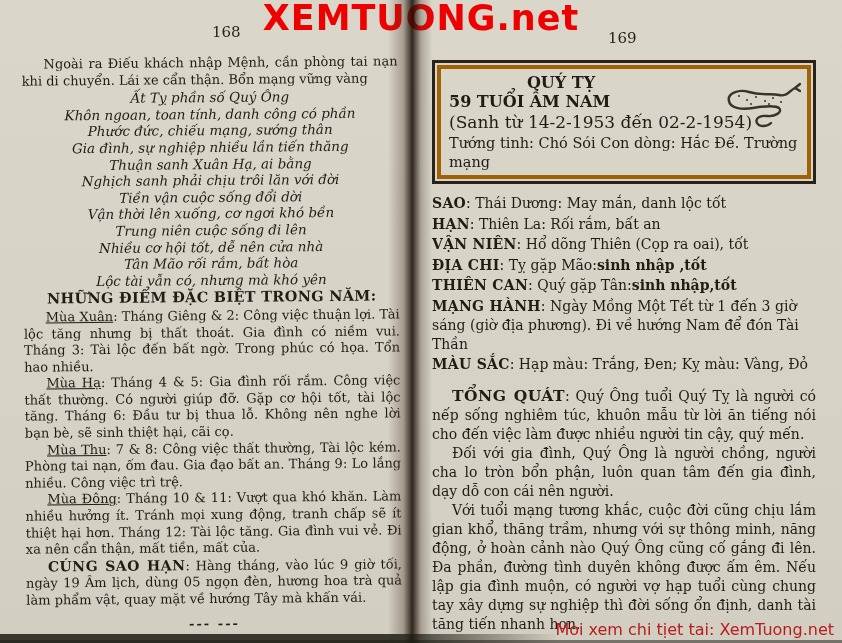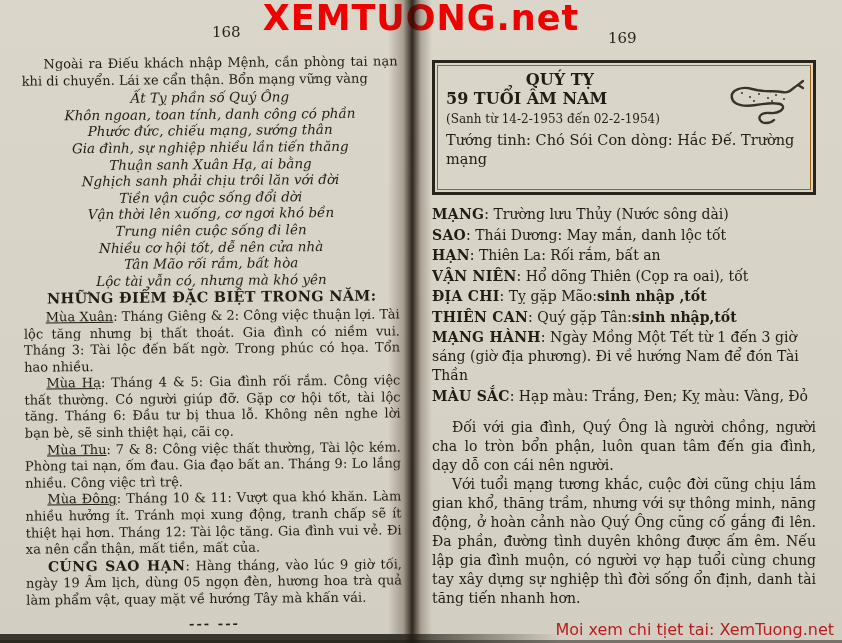--- a/index.html
+++ b/index.html
@@ -37,24 +37,24 @@
   .sec-title{font-weight:bold;font-size:14.5px;text-align:center;margin:1px 0 2px 0;letter-spacing:0.3px;}
   .season{margin-top:4px;}
   .season .lead{text-decoration:underline;}
   .cung{margin-top:6px;}
   .cung .lead{font-weight:bold;font-size:14px;letter-spacing:0.5px;}
   .divider{text-align:center;margin-top:8px;letter-spacing:2px;font-weight:bold;}
 
   
   .page-right{position:absolute;left:432px;top:60px;width:384px;font-size:14px;line-height:19px;}
   .hbox{border:3px solid #2a231b;padding:2px;margin-bottom:10px;}
-  .hbox-inner{border:1px solid #a16207;padding:4px 8px 20px 8px;position:relative;min-height:78px;}
+  .hbox-inner{border:4px solid #a16207;padding:4px 8px 3px 8px;position:relative;min-height:78px;}
   .hbox .t1{font-weight:bold;font-size:16px;text-align:center;width:64%;margin:0;}
   .hbox .t2{font-weight:bold;font-size:16px;text-align:left;width:64%;margin:0;}
-  .hbox .t3{font-size:12px;margin:2px 0 0 0;}
+  .hbox .t3{font-size:17px;margin:2px 0 0 0;}
   .hbox .t4{font-size:14.5px;margin:2px 0 0 0;}
   .snake{position:absolute;right:6px;top:12px;}
   .attrs{margin:0 0 2px 0;}
   .attr{margin:0 0 1.5px 0;text-align:left;}
   .attr .lbl{font-weight:bold;letter-spacing:0.3px;}
   .attr .vb{font-weight:bold;}
   .tq{margin-top:12px;}
   .tq p{margin:0;text-align:justify;text-indent:20px;}
   .tq .lbl{font-weight:bold;font-size:15.5px;letter-spacing:0.5px;}
 </style>
@@ -121,31 +121,31 @@
               <circle cx="58" cy="21" r="1"></circle>
             <circle cx="28" cy="23" r="1"></circle>
               <circle cx="46" cy="23" r="1"></circle>
           </g>
         </svg>
       </span>
     </div>
   </div>
 
   <div class="attrs">
-    <p class="attr"><span class="lbl">MẠNG</span><span>: Trường lưu Thủy (Nước sông dài)</span><span class="vb"></span></p>
     <p class="attr"><span class="lbl">SAO</span><span>: Thái Dương: May mắn, danh lộc tốt</span><span class="vb"></span></p>
     <p class="attr"><span class="lbl">HẠN</span><span>: Thiên La: Rối rắm, bất an</span><span class="vb"></span></p>
     <p class="attr"><span class="lbl">VẬN NIÊN</span><span>: Hổ dõng Thiên (Cọp ra oai), tốt</span><span class="vb"></span></p>
     <p class="attr"><span class="lbl">ĐỊA CHI</span><span>: Tỵ gặp Mão:</span><span class="vb">sinh nhập ,tốt</span></p>
     <p class="attr"><span class="lbl">THIÊN CAN</span><span>: Quý gặp Tân:</span><span class="vb">sinh nhập,tốt</span></p>
     <p class="attr"><span class="lbl">MẠNG HÀNH</span><span>: Ngày Mồng Một Tết từ 1 đến 3 giờ sáng (giờ địa phương). Đi về hướng Nam để đón Tài Thần</span><span class="vb"></span></p>
     <p class="attr"><span class="lbl">MÀU SẮC</span><span>: Hạp màu: Trắng, Đen; Kỵ màu: Vàng, Đỏ</span><span class="vb"></span></p>
   </div>
 
   <div class="tq">
+    <p><span class="lbl">TỔNG QUÁT</span><span>: Quý Ông tuổi Quý Tỵ là người có nếp sống nghiêm túc, khuôn mẫu từ lời ăn tiếng nói cho đến việc làm được nhiều người tin cậy, quý mến.</span></p>
     <p>Đối với gia đình, Quý Ông là người chồng, người cha lo tròn bổn phận, luôn quan tâm đến gia đình, dạy dỗ con cái nên người.</p>
     <p>Với tuổi mạng tương khắc, cuộc đời cũng chịu lắm gian khổ, thăng trầm, nhưng với sự thông minh, năng động, ở hoàn cảnh nào Quý Ông cũng cố gắng đi lên. Đa phần, đường tình duyên không được ấm êm. Nếu lập gia đình muộn, có người vợ hạp tuổi cùng chung tay xây dựng sự nghiệp thì đời sống ổn định, danh tài tăng tiến nhanh hơn.</p>
 
   </div>
 </div>
 
 <div class="spine"></div>
 <div class="bottom-line"></div>
 <div class="bottom-edge"></div>
 <div class="wm-bottom">Moi xem chi tịet tai: XemTuong.net</div>

